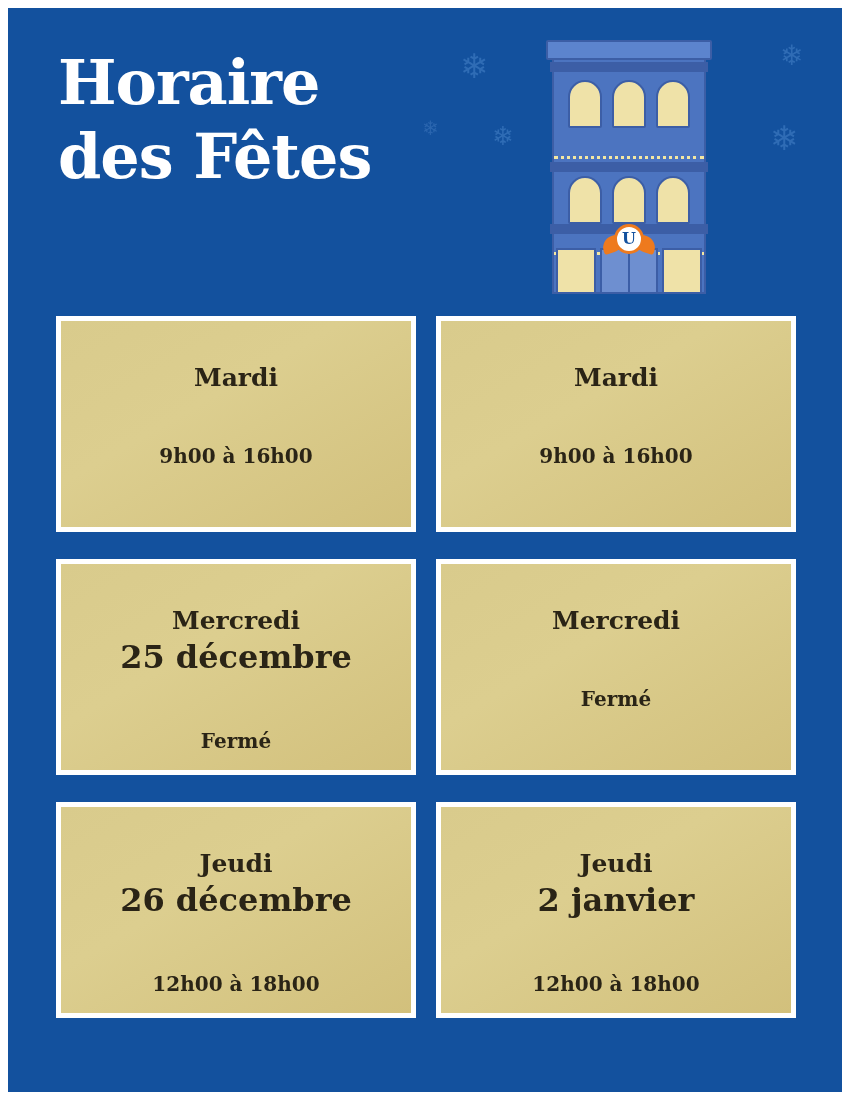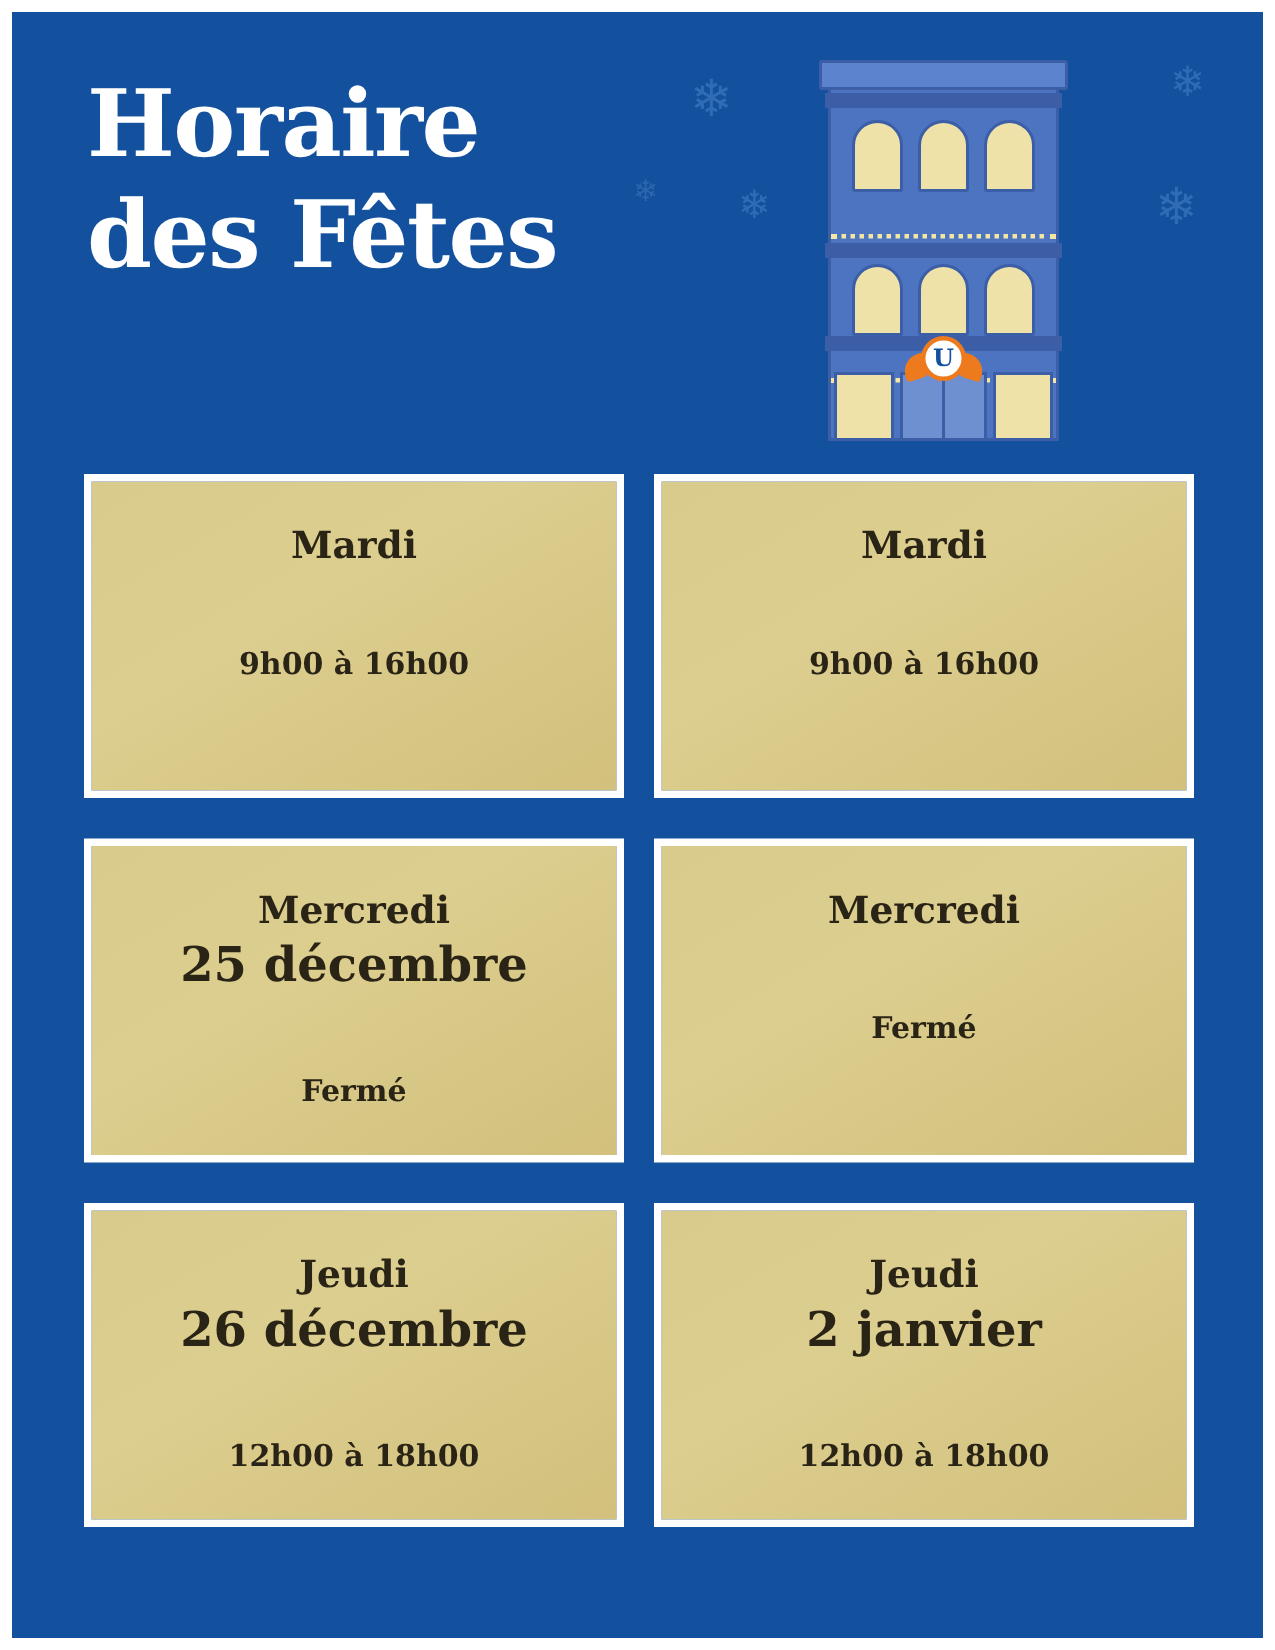--- a/index.html
+++ b/index.html
@@ -193,21 +193,21 @@
     height: 216px;
     box-sizing: border-box;
     border: 5px solid #ffffff;
     background: linear-gradient(150deg, #D9CB8C 0%, #DCCE8F 40%, #D2C07C 100%);
     color: #2A2416;
     text-align: center;
     display: flex;
     flex-direction: column;
     align-items: center;
     justify-content: flex-start;
-    padding-top: 28px;
+    padding-top: 42px;
   }
   .card .day {
     font-family: "DejaVu Serif", serif;
     font-weight: bold;
     font-size: 25px;
     line-height: 30px;
   }
   .card .date {
     font-family: "DejaVu Serif", serif;
     font-weight: bold;

